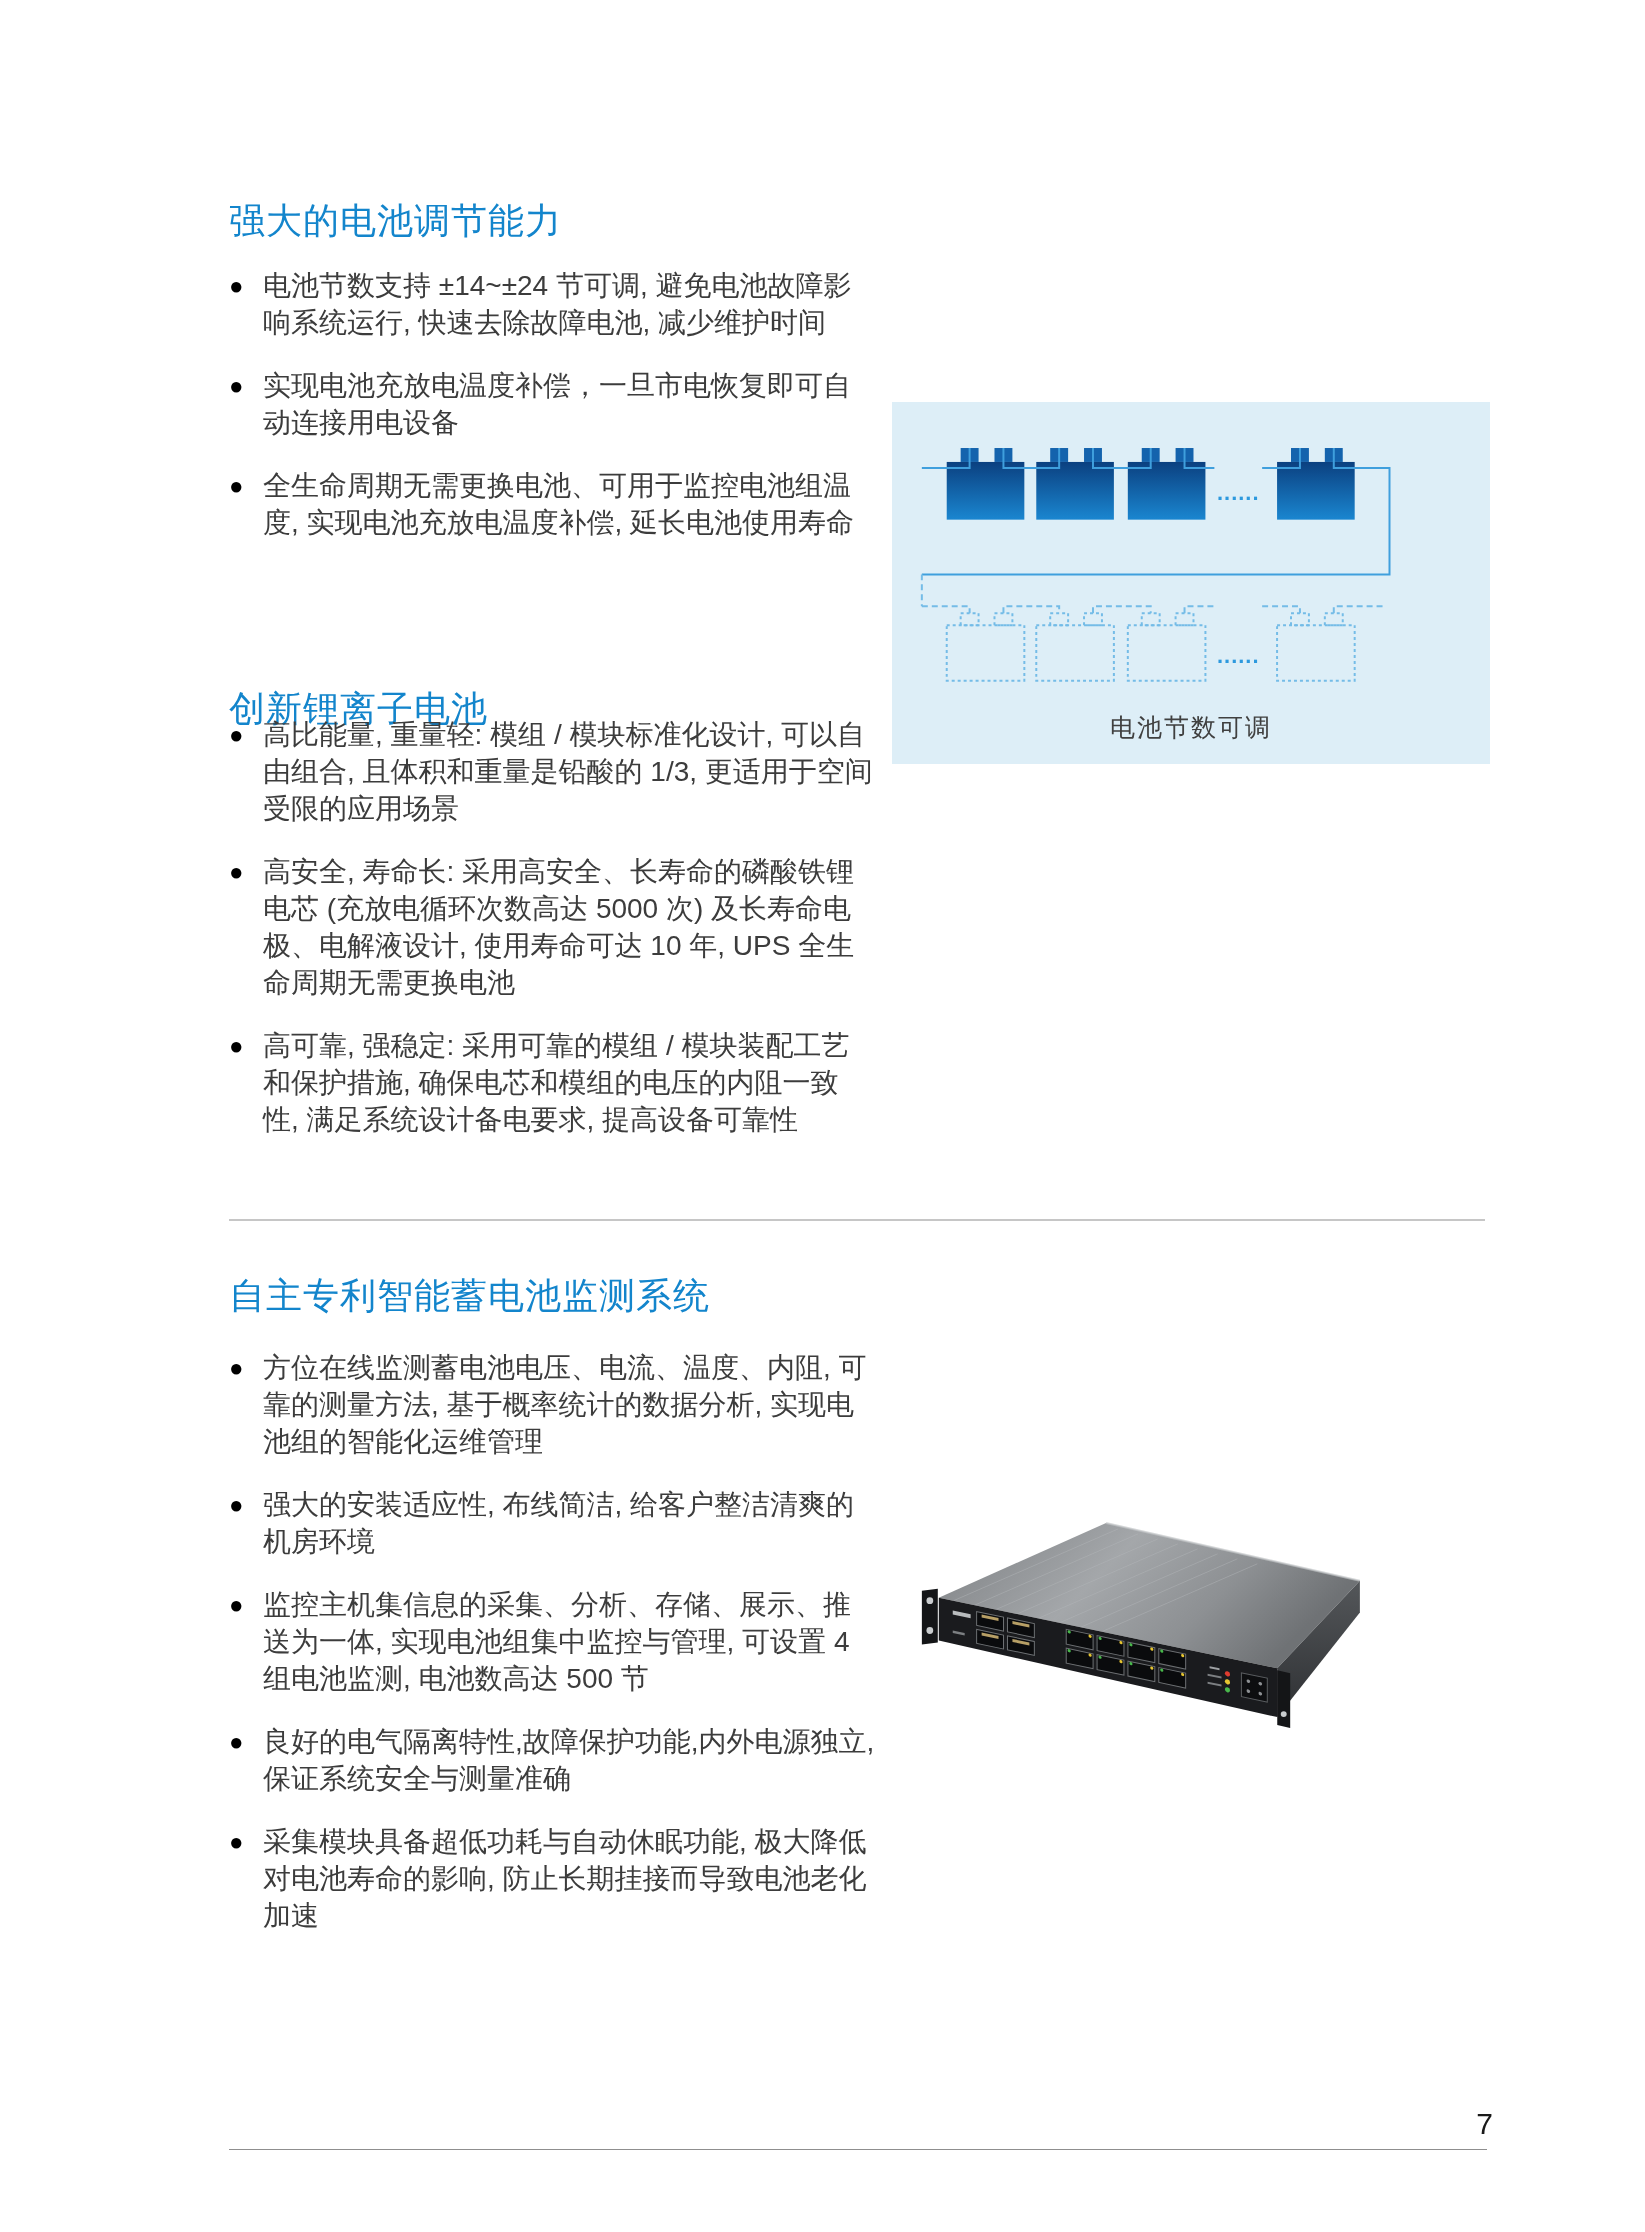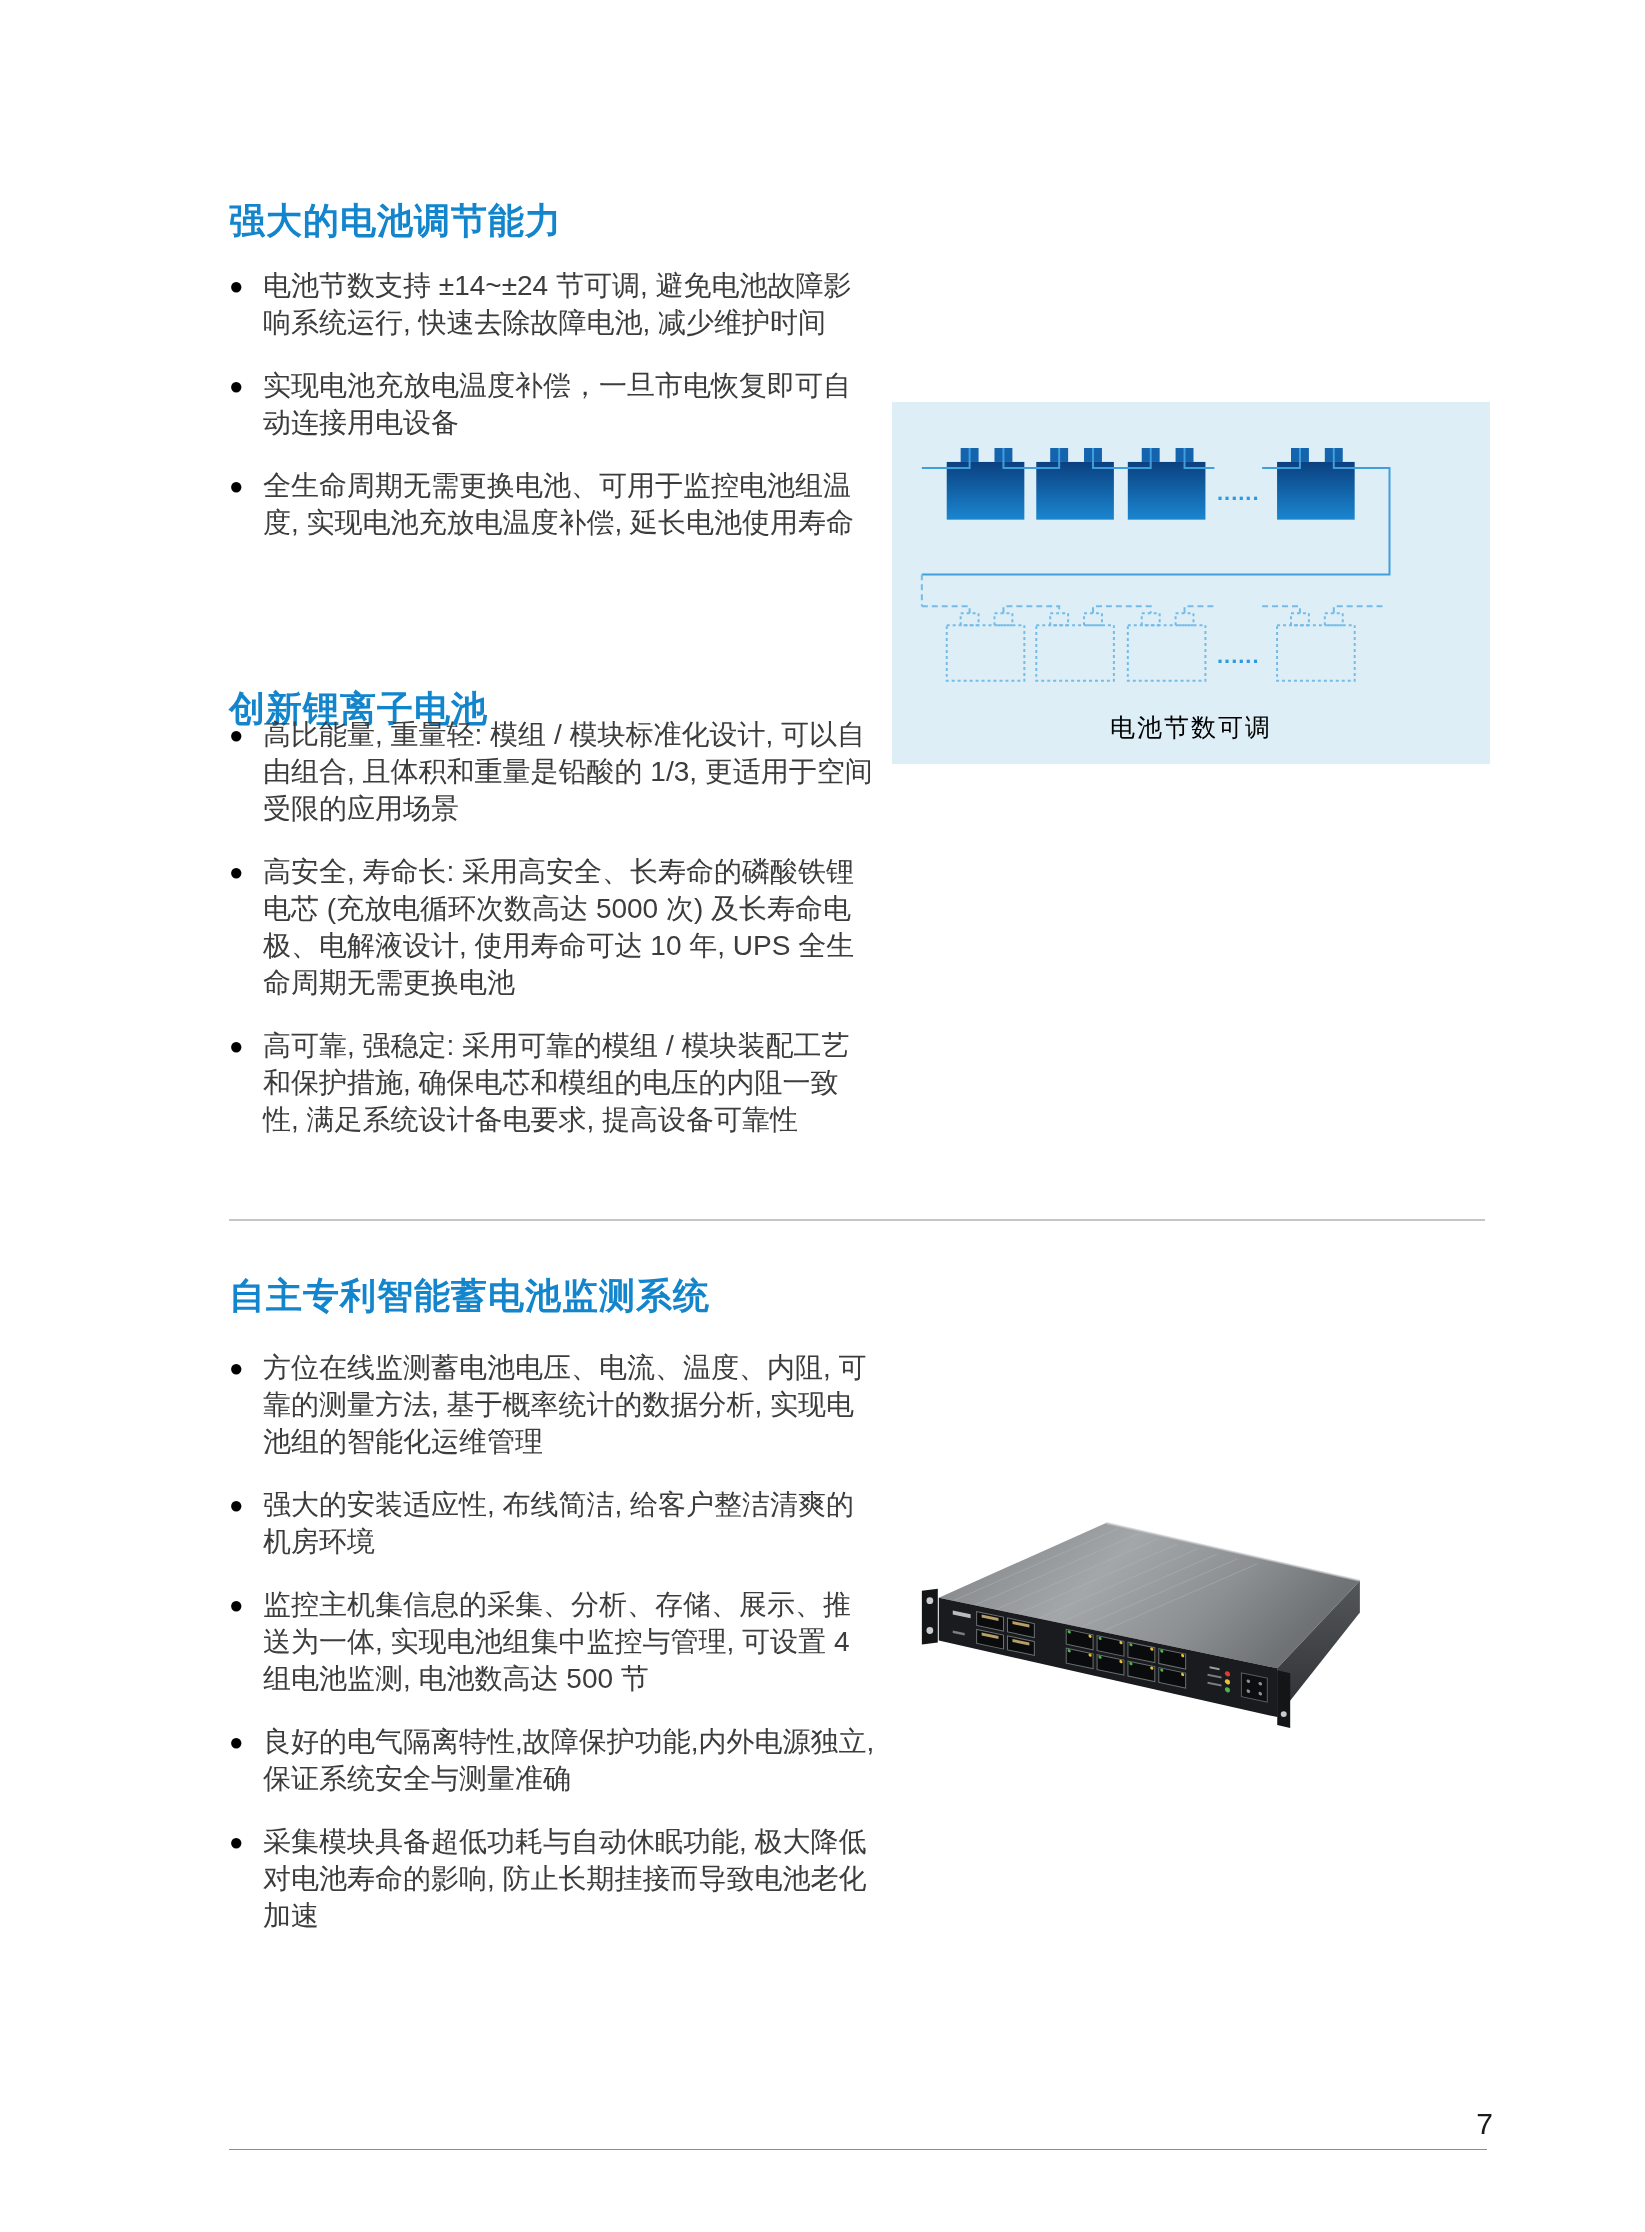--- a/index.html
+++ b/index.html
@@ -8,21 +8,21 @@
     width: 1646px; height: 2233px;
     position: relative;
     font-family: "Liberation Sans", "DejaVu Sans", sans-serif;
     color: #3c3c3c;
     overflow: hidden;
   }
   .abs { position: absolute; }
 
   .sec-heading {
     font-size: 36px;
-    font-weight: 700;
+    font-weight: 400;
     color: #1385cc;
     letter-spacing: 1px;
     white-space: nowrap;
   }
   .bullet-list { list-style: none; }
   .bullet-item {
     display: flex;
     align-items: flex-start;
     margin-bottom: 26px;
     font-size: 28px;
@@ -42,21 +42,21 @@
     left: 892px; top: 402px;
     width: 598px; height: 362px;
     background: #ddeef7;
   }
   .figure-caption {
     position: absolute;
     left: 0; bottom: 20px;
     width: 100%;
     text-align: center;
     font-size: 25px;
-    color: #000000;
+    color: #404040;
     letter-spacing: 2px;
   }
 
   .divider {
     left: 229px; top: 1219px;
     width: 1256px; height: 2px;
     background: #c6c6c6;
   }
 
   .footer-line {

